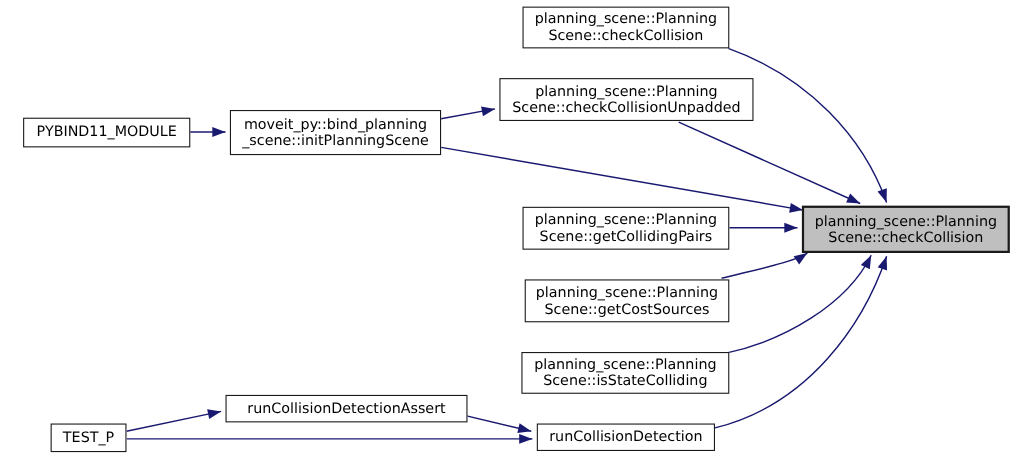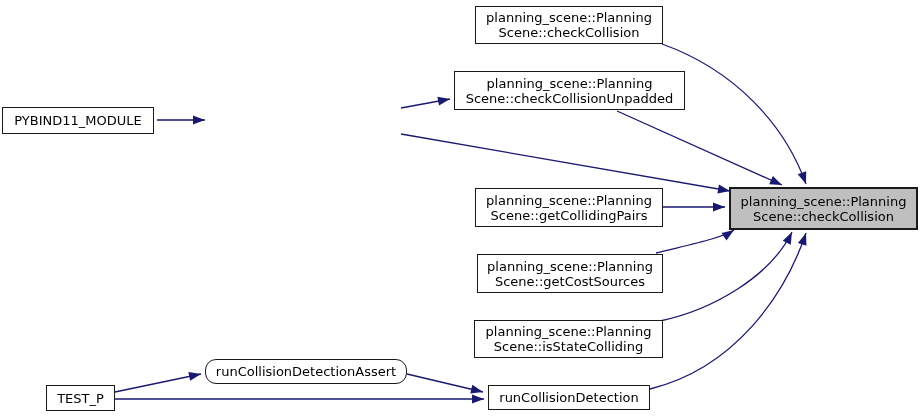--- a/index.html
+++ b/index.html
@@ -64,24 +64,28 @@
       <path d="M663,207 L725,207" marker-end="url(#arrow)" stroke="#191970"></path>
       <path d="M656,253 C692,244 722,238 734,230" marker-end="url(#arrow)" stroke="#191970"></path>
       <path d="M660,321 C712,310 770,277 792,232" marker-end="url(#arrow)" stroke="#191970"></path>
       <path d="M650,389 C735,368 785,295 806,233" marker-end="url(#arrow)" stroke="#191970"></path>
       <path d="M115,392 L201,374" marker-end="url(#arrow)" stroke="#191970"></path>
       <path d="M115,399 L484,399" marker-end="url(#arrow)" stroke="#191970"></path>
       <path d="M407,374 L483,392" marker-end="url(#arrow)" stroke="#191970"></path>
     </g>
   </svg>
 
-  <div class="node" style="left:2px; top:107px; width:152px; height:27px;">
+  <div class="node" style="left:21px; top:107px; width:152px; height:27px;">
     <span class="node-label">PYBIND11_MODULE</span>
   </div>
 
+  <div class="node" style="left:209px; top:100px; width:192px; height:41px;">
+    <span class="node-label">moveit_py::bind_planning
+_scene::initPlanningScene</span>
+  </div>
 
   <div class="node" style="left:475px; top:6px; width:188px; height:38px;">
     <span class="node-label">planning_scene::Planning
 Scene::checkCollision</span>
   </div>
 
   <div class="node" style="left:454px; top:71px; width:231px; height:39px;">
     <span class="node-label">planning_scene::Planning
 Scene::checkCollisionUnpadded</span>
   </div>
@@ -102,21 +106,21 @@
   </div>
 
   <div class="node" style="left:46px; top:385px; width:69px; height:26px;">
     <span class="node-label">TEST_P</span>
   </div>
 
   <div class="node" style="left:488px; top:385px; width:162px; height:25px;">
     <span class="node-label">runCollisionDetection</span>
   </div>
 
-  <div class="node" style="left:205px; top:359px; width:202px; height:25px;border-radius:11px;">
+  <div class="node" style="left:205px; top:359px; width:220px; height:25px;">
     <span class="node-label">runCollisionDetectionAssert</span>
   </div>
 
   <div class="node node--current" style="left:729px; top:187px; width:189px; height:43px;">
     <span class="node-label">planning_scene::Planning
 Scene::checkCollision</span>
   </div>
 
 </div>
 

